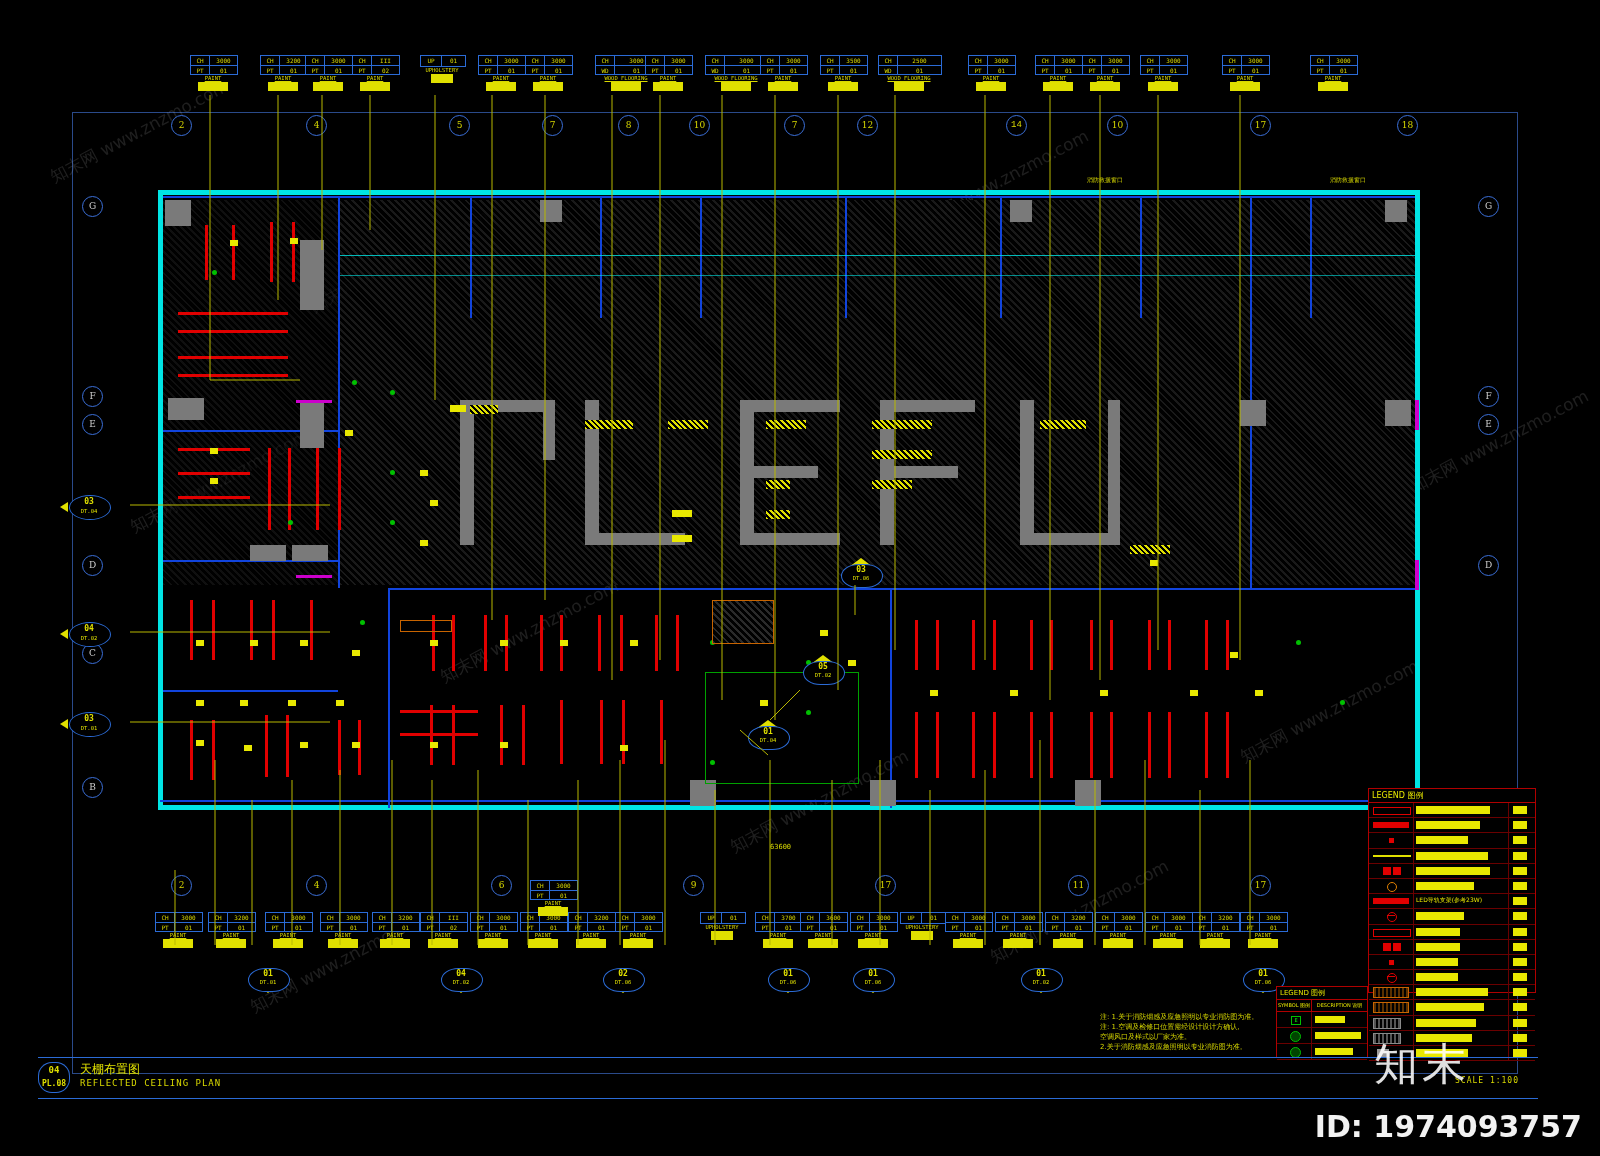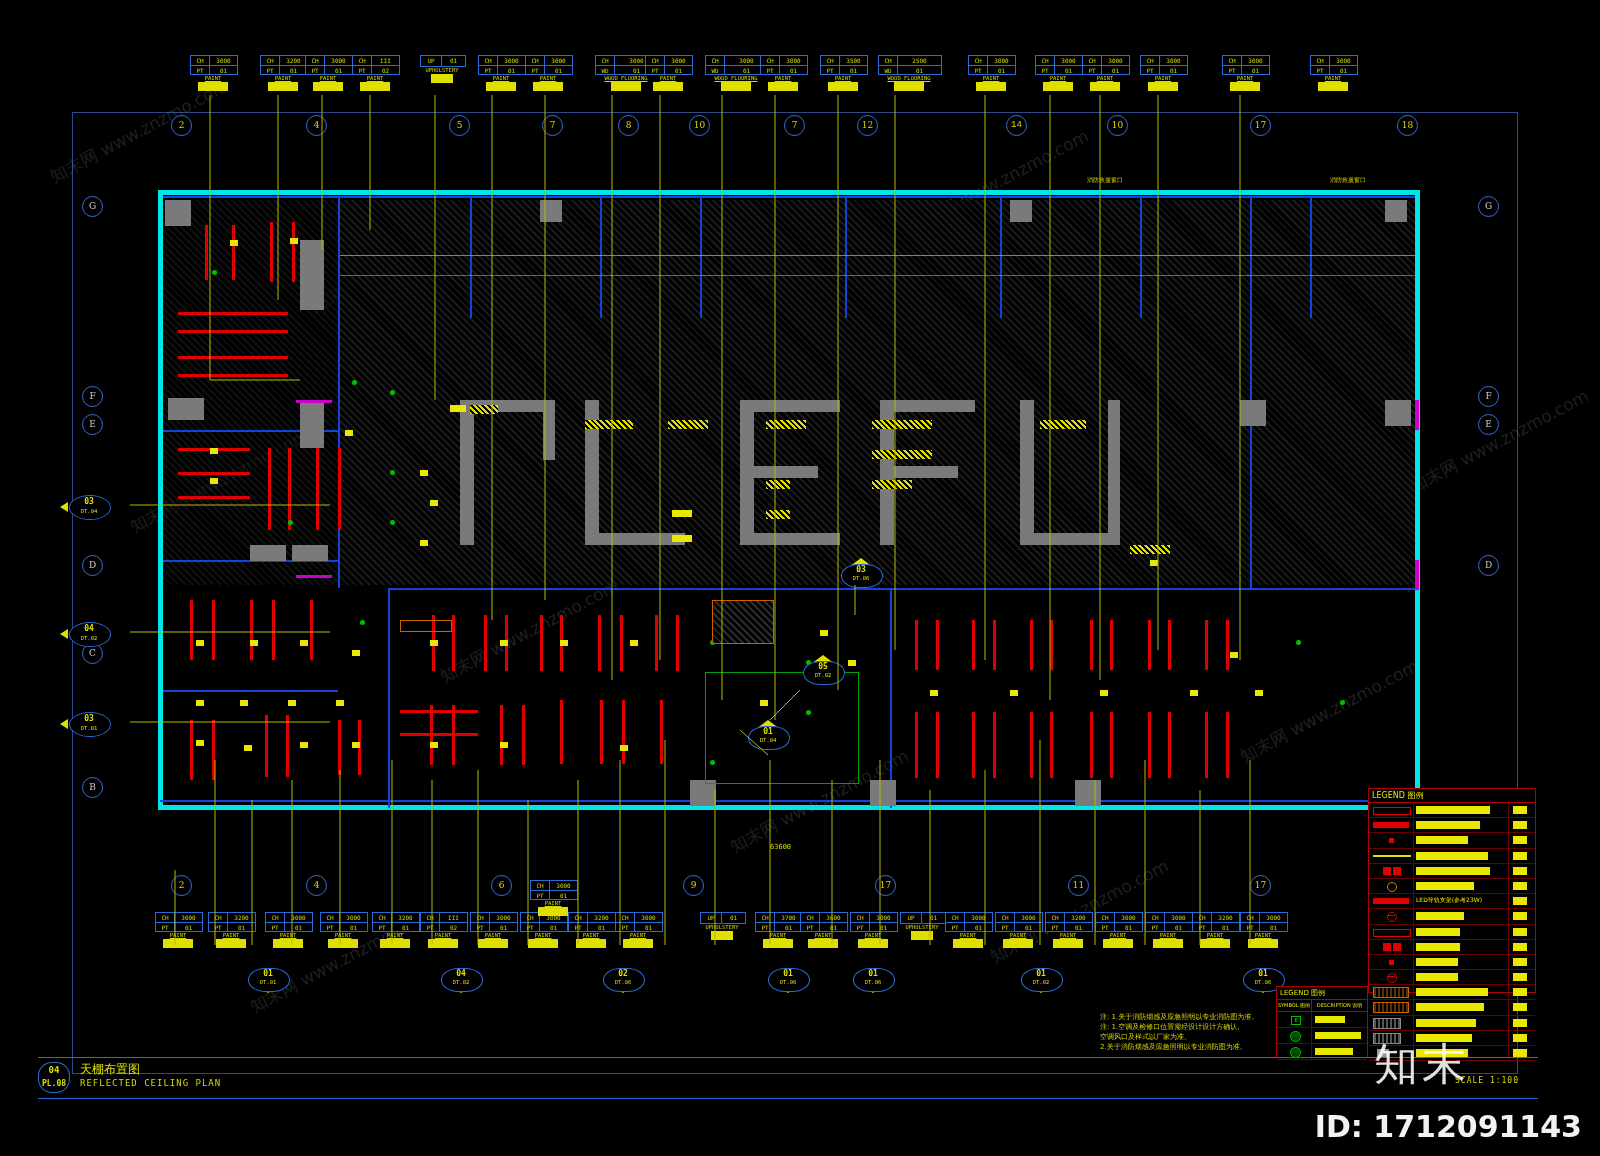--- a/index.html
+++ b/index.html
@@ -1374,15 +1374,15 @@
     <div class="bub">
       <div class="c">04</div>
       <div class="c2">PL.08</div>
     </div>
     <div class="cn">天棚布置图</div>
     <div class="en">REFLECTED CEILING PLAN</div>
   </div>
   <div id="scale">SCALE  1:100</div>
 
   <div class="wmbig" style="right:130px;bottom:62px;">知末</div>
-  <div id="idtag">ID: 1712091143</div>
+  <div id="idtag">ID: 1974093757</div>
 
 </div>
 
 </body></html>

